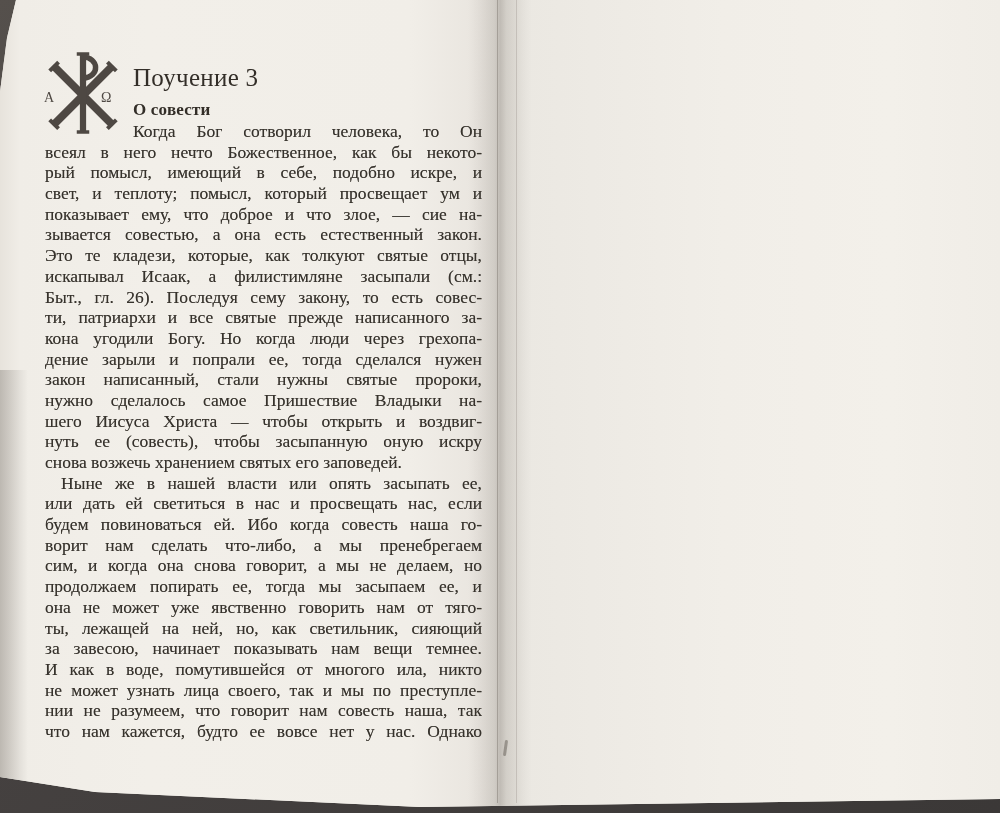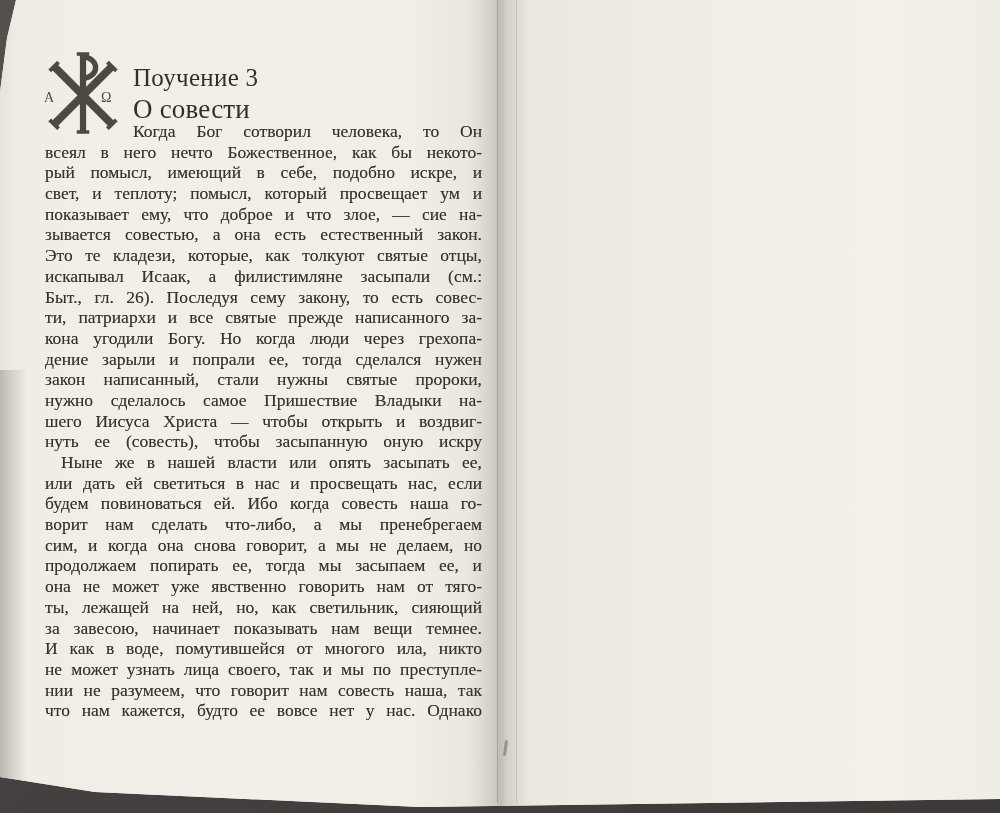--- a/index.html
+++ b/index.html
@@ -21,21 +21,21 @@
   .edge-shadow{position:absolute;left:0;top:370px;bottom:8px;width:28px;
         background:linear-gradient(90deg,rgba(80,74,68,.28),rgba(80,74,68,0));}
   .crease{position:absolute;left:504px;top:740px;width:3px;height:16px;border-radius:2px;
         background:rgba(96,89,82,.5);transform:rotate(8deg);}
 
   .orn{position:absolute;left:44px;top:50px;}
   .orn text{font-family:"Liberation Serif",serif;}
 
   .chap{position:absolute;left:133px;top:62px;color:#332e28;}
   .kicker{font-size:25px;line-height:31px;letter-spacing:.3px;}
-  .ctitle{font-size:27px;font-weight:normal;line-height:33px;letter-spacing:.2px;}
+  .ctitle{font-size:17px;font-weight:bold;line-height:33px;letter-spacing:.2px;}
 
   .ptext{position:absolute;color:#36322c;text-shadow:0 0 .5px rgba(54,50,44,.5);}
   .left-text{left:45px;top:121px;width:437px;font-size:17.5px;}
   .tl{height:20.7px;line-height:20.7px;white-space:nowrap;overflow:hidden;
       text-align:justify;text-align-last:justify;}
   .tl.end{text-align-last:left;}
 </style>
 </head>
 <body>
 
@@ -75,20 +75,21 @@
           <div class="tl"><span>Это те кладези, которые, как толкуют святые отцы,</span></div>
           <div class="tl"><span>искапывал Исаак, а филистимляне засыпали (см.:</span></div>
           <div class="tl"><span>Быт., гл. 26). Последуя сему закону, то есть совес-</span></div>
           <div class="tl"><span>ти, патриархи и все святые прежде написанного за-</span></div>
           <div class="tl"><span>кона угодили Богу. Но когда люди через грехопа-</span></div>
           <div class="tl"><span>дение зарыли и попрали ее, тогда сделался нужен</span></div>
           <div class="tl"><span>закон написанный, стали нужны святые пророки,</span></div>
           <div class="tl"><span>нужно сделалось самое Пришествие Владыки на-</span></div>
           <div class="tl"><span>шего Иисуса Христа — чтобы открыть и воздвиг-</span></div>
           <div class="tl"><span>нуть ее (совесть), чтобы засыпанную оную искру</span></div>
+          <div class="tl end"><span>снова возжечь хранением святых его заповедей.</span></div>
           <div class="tl" style="padding-left: 16px;"><span>Ныне же в нашей власти или опять засыпать ее,</span></div>
           <div class="tl"><span>или дать ей светиться в нас и просвещать нас, если</span></div>
           <div class="tl"><span>будем повиноваться ей. Ибо когда совесть наша го-</span></div>
           <div class="tl"><span>ворит нам сделать что-либо, а мы пренебрегаем</span></div>
           <div class="tl"><span>сим, и когда она снова говорит, а мы не делаем, но</span></div>
           <div class="tl"><span>продолжаем попирать ее, тогда мы засыпаем ее, и</span></div>
           <div class="tl"><span>она не может уже явственно говорить нам от тяго-</span></div>
           <div class="tl"><span>ты, лежащей на ней, но, как светильник, сияющий</span></div>
           <div class="tl"><span>за завесою, начинает показывать нам вещи темнее.</span></div>
           <div class="tl"><span>И как в воде, помутившейся от многого ила, никто</span></div>

